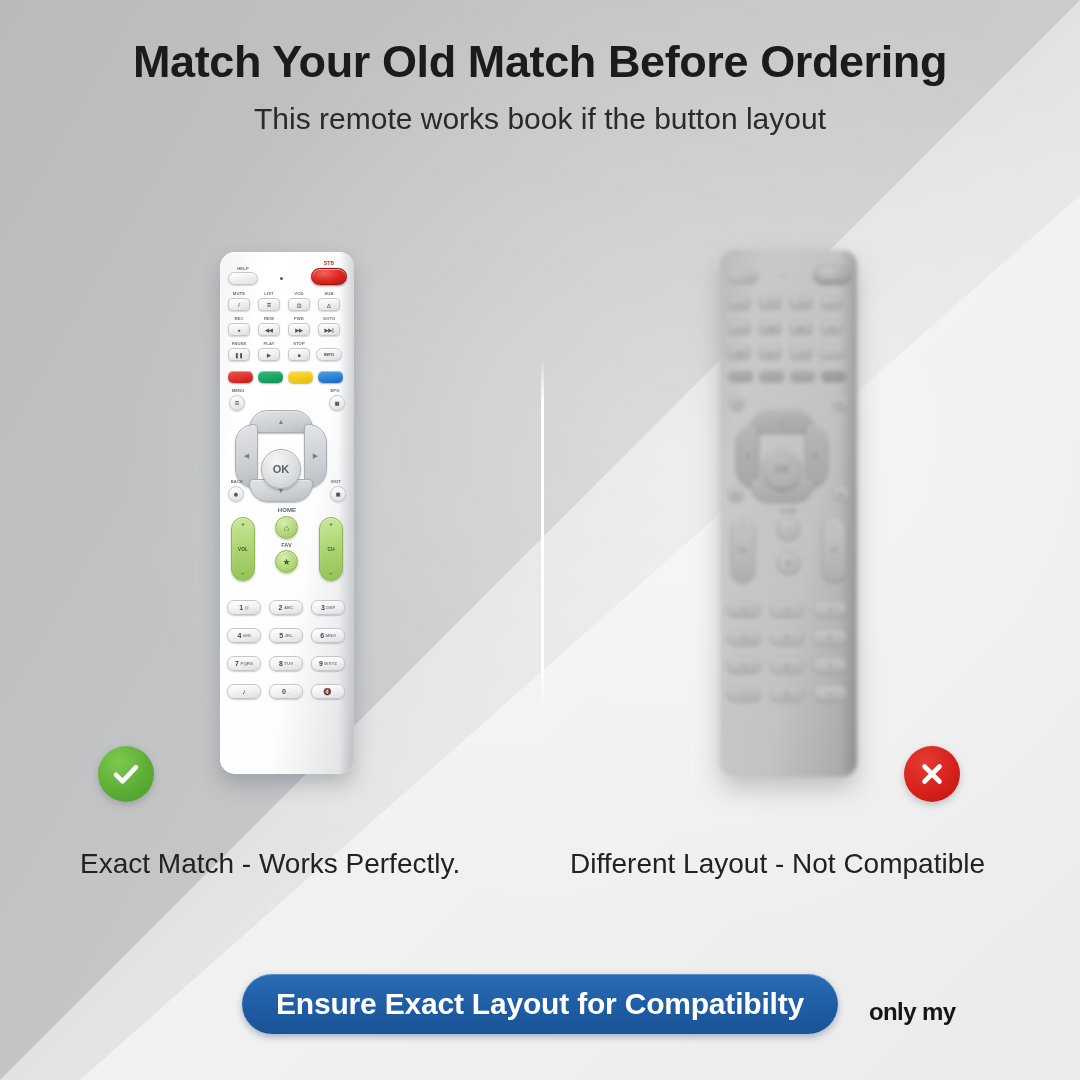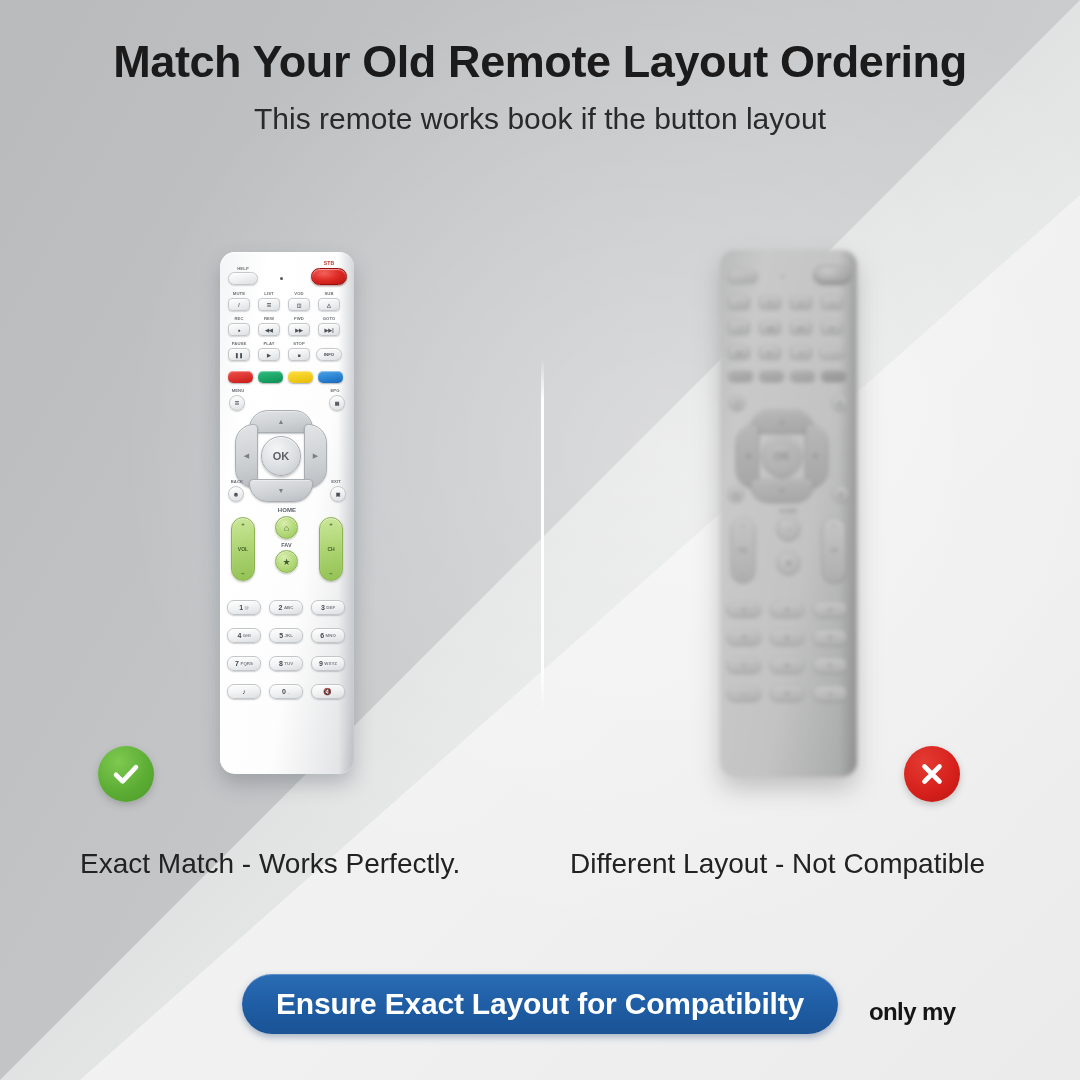--- a/index.html
+++ b/index.html
@@ -102,21 +102,21 @@
   .dpad{position:absolute;width:92px;height:92px;}
   .dp-arc{position:absolute;
     background:linear-gradient(170deg,#e2e4e6 0%,#cfd2d5 55%,#b9bdc1 100%);
     border:.6px solid #a9aeb3;box-shadow:0 1px 1.6px rgba(70,75,80,.34), inset 0 .6px .6px rgba(255,255,255,.7);
     display:flex;align-items:center;justify-content:center;font-size:7px;color:#7b8086;}
   #remote-bad .dp-arc{background:linear-gradient(170deg,#b7b8b8,#a5a6a6);border-color:#999a9a;color:#909292;}
   .dp-up{left:14px;top:0;width:64px;height:23px;border-radius:32px 32px 7px 7px;}
   .dp-dn{left:14px;bottom:0;width:64px;height:23px;border-radius:7px 7px 32px 32px;}
   .dp-lf{left:0;top:14px;width:23px;height:64px;border-radius:32px 7px 7px 32px;}
   .dp-rt{right:0;top:14px;width:23px;height:64px;border-radius:7px 32px 32px 7px;}
-  .dp-ok{position:absolute;left:26px;top:26px;width:40px;height:40px;border-radius:50%;
+  .dp-ok{position:absolute;left:26px;top:39px;width:40px;height:40px;border-radius:50%;
     background:radial-gradient(circle at 38% 30%, #f4f5f6 0%, #dcdfe2 55%, #c2c6ca 100%);
     border:.6px solid #a9aeb3;box-shadow:0 1.4px 2.4px rgba(70,75,80,.36), inset 0 .8px .8px #ffffff;
     display:flex;align-items:center;justify-content:center;font-size:11px;font-weight:bold;color:#5c6167;}
   #remote-bad .dp-ok{background:radial-gradient(circle at 38% 30%,#bdbebe,#a9aaaa);border-color:#9a9b9b;color:#919393;}
 
   
   .gpill{position:absolute;width:24px;height:64px;border-radius:12px;
     background:linear-gradient(170deg,#cbe79a 0%,#aed573 48%,#93c255 100%);
     border:.6px solid #8db24f;box-shadow:0 1.2px 2px rgba(70,90,50,.34), inset 0 1px 1px rgba(255,255,255,.55);
     display:flex;flex-direction:column;align-items:center;justify-content:space-between;
@@ -171,21 +171,21 @@
 </style>
 </head>
 <body>
 
 <div class="bg-base"></div>
 <div class="bg-diag-dark"></div>
 <div class="bg-diag-light"></div>
 <div class="bg-soft"></div>
 
 <div class="header">
-  <div class="title">Match Your Old Remote Layout Ordering</div>
+  <div class="title">Match Your Old Match Before Ordering</div>
   <div class="subtitle">
     <div>This remote works book if the button layout</div>
   </div>
 </div>
 
 <div class="divider"></div>
 
 <div class="remote" id="remote-good">
   <div class="glow"></div>
   <div class="body-shell"></div>

